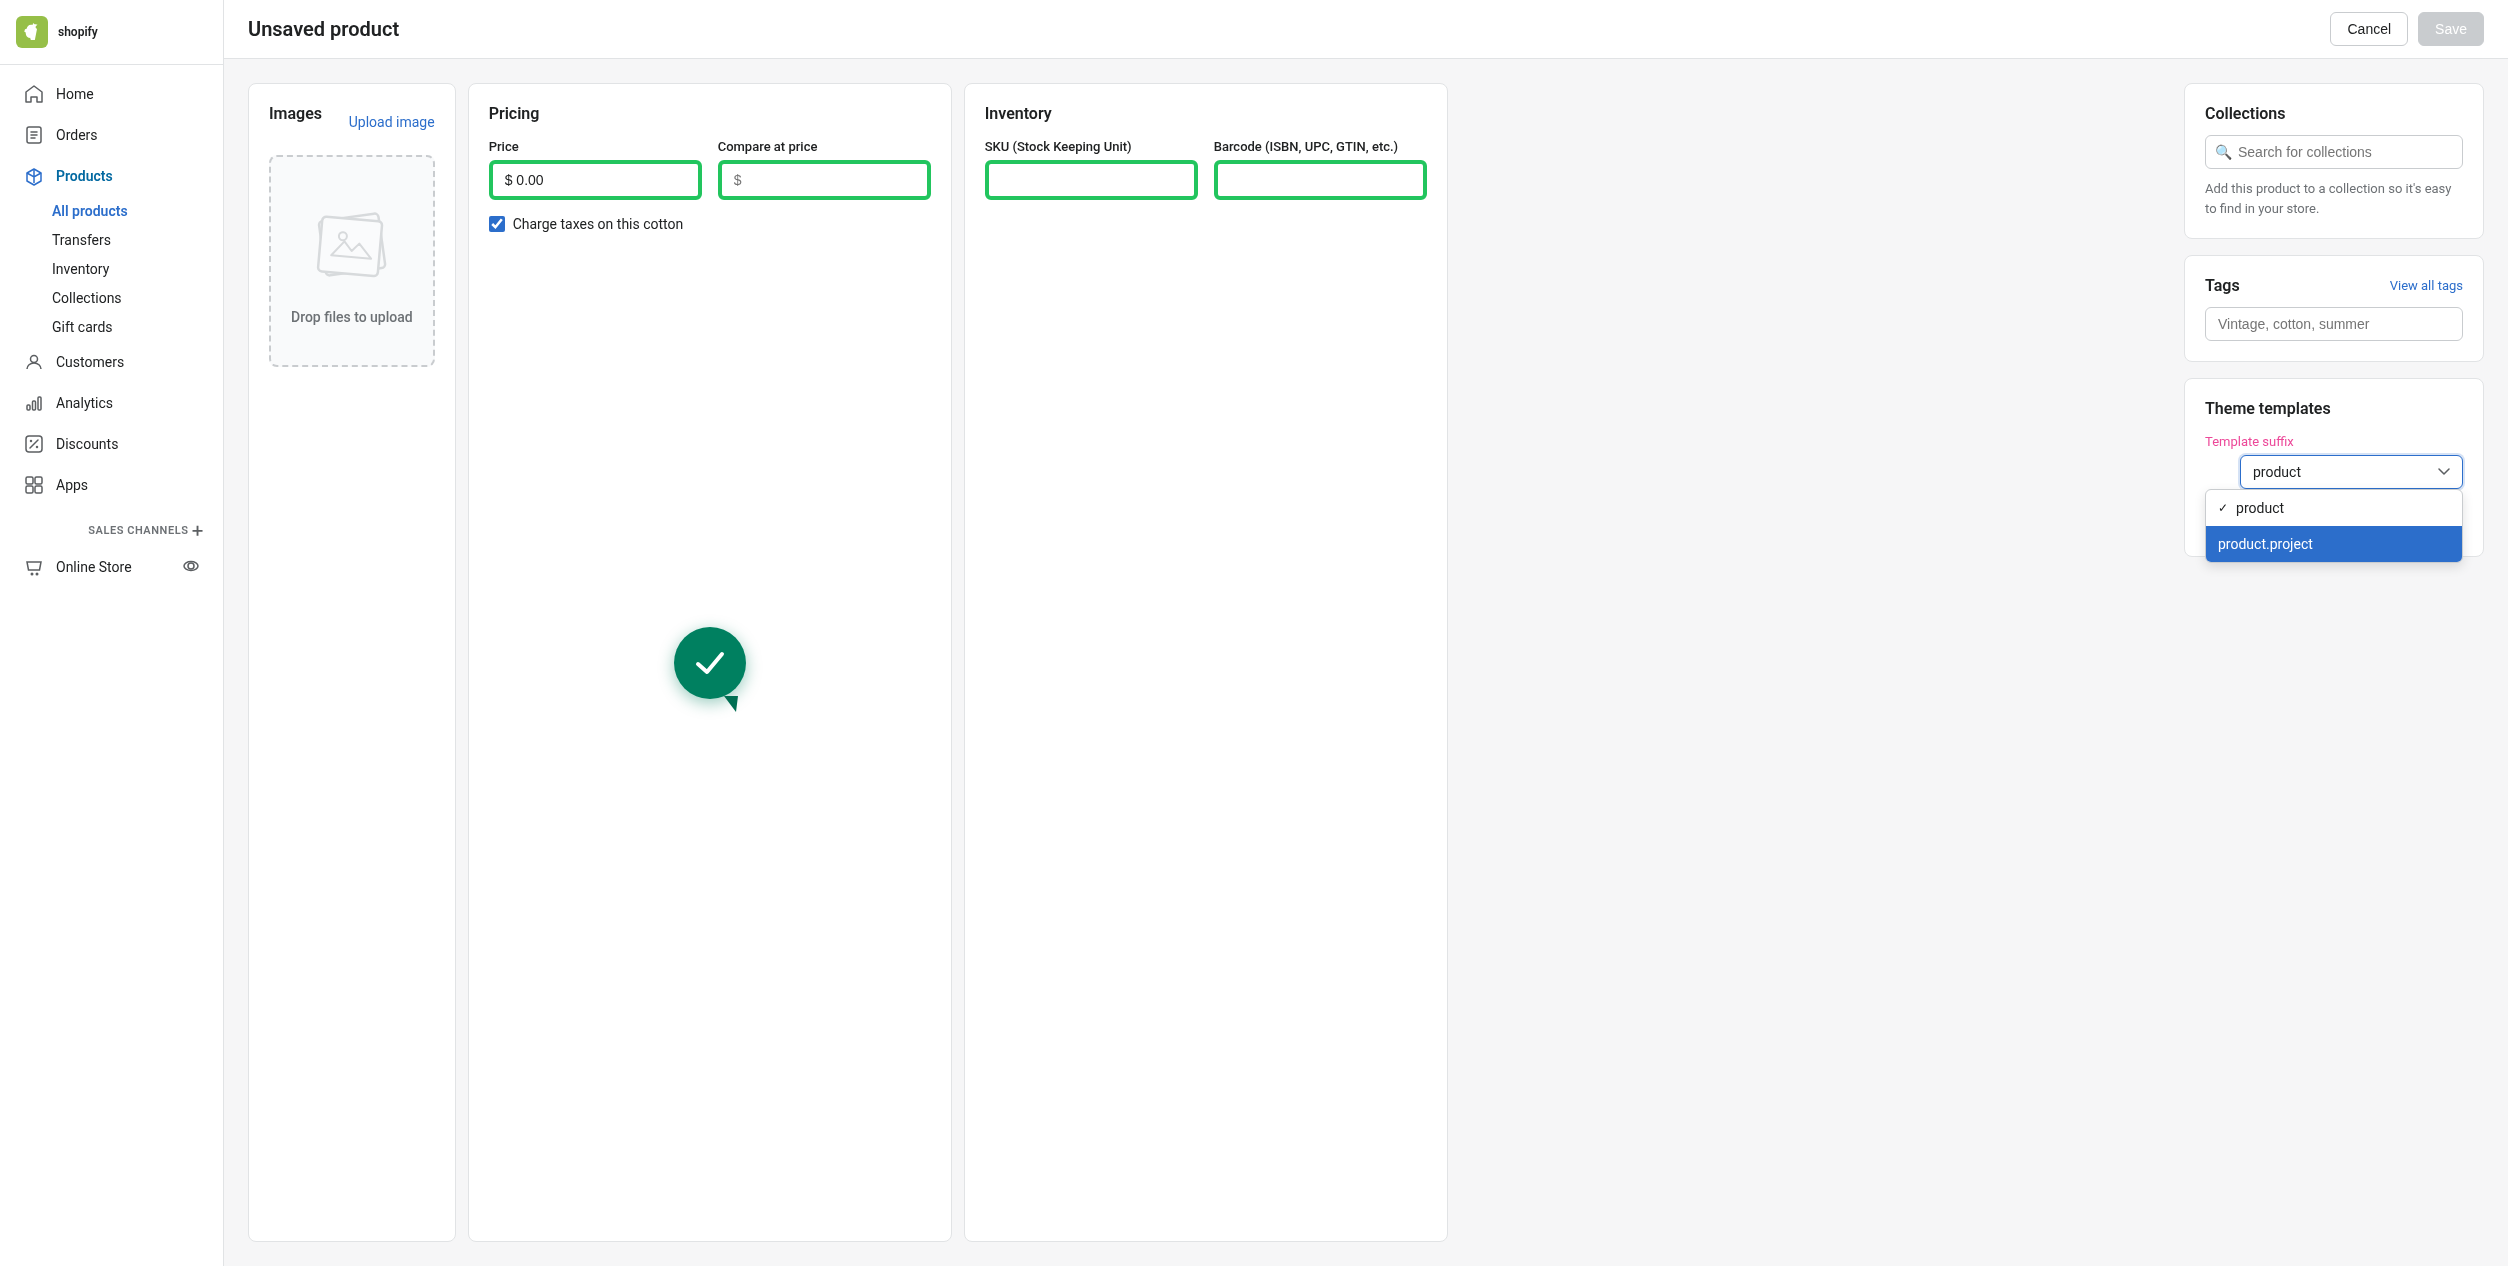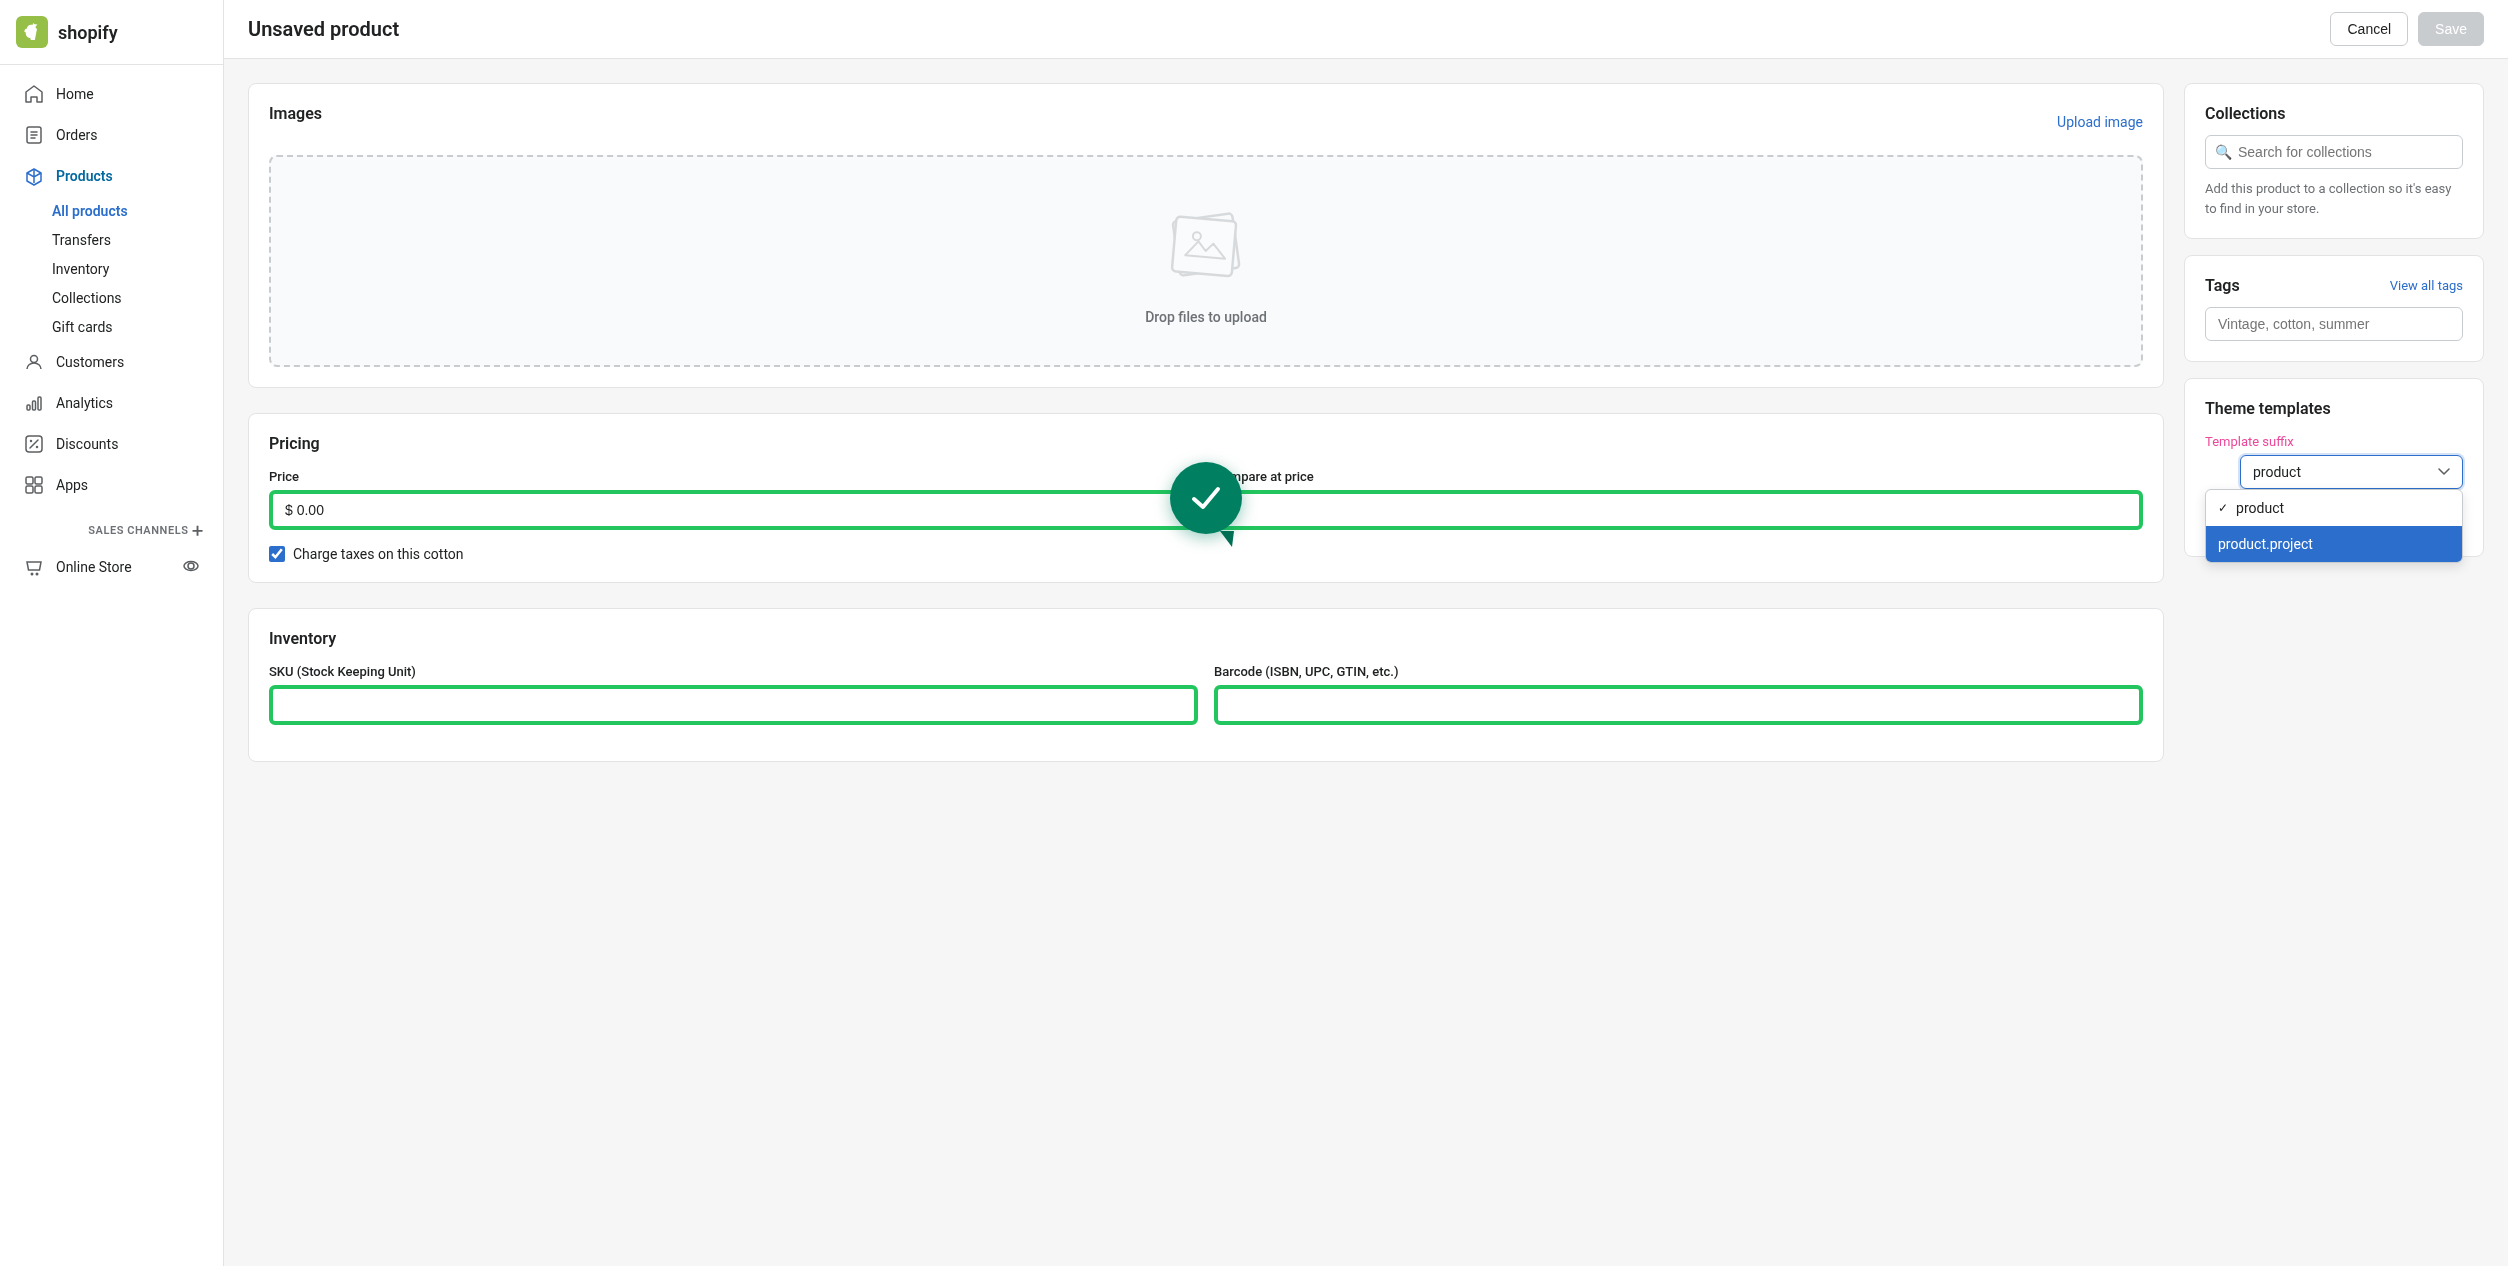--- a/index.html
+++ b/index.html
@@ -5,21 +5,21 @@
     * { box-sizing: border-box; margin: 0; padding: 0; }
     body { font-family: -apple-system, BlinkMacSystemFont, 'Segoe UI', Roboto, sans-serif; background: #f6f6f7; color: #202223; font-size: 14px; }
 
     
     .app-layout { display: flex; height: 100vh; overflow: hidden; }
 
     
     .sidebar { width: 224px; background: #fff; border-right: 1px solid #e1e3e5; display: flex; flex-direction: column; flex-shrink: 0; overflow-y: auto; }
     .sidebar-logo { display: flex; align-items: center; gap: 10px; padding: 16px 16px; border-bottom: 1px solid #e1e3e5; }
     .logo-icon { width: 32px; height: 32px; }
-    .logo-text { font-size: 18px; font-weight: 600; color: #202223; }
+    .logo-text { font-size: 12px; font-weight: 600; color: #202223; }
     .sidebar-nav { padding: 8px 0; flex: 1; }
     .nav-item { display: flex; align-items: center; gap: 12px; padding: 10px 16px; cursor: pointer; color: #202223; font-size: 14px; border-radius: 6px; margin: 1px 8px; text-decoration: none; }
     .nav-item.active { color: #0369a1; font-weight: 600; }
     .nav-item .nav-icon { width: 20px; height: 20px; flex-shrink: 0; display: flex; align-items: center; justify-content: center; color: #5c5f62; }
     .nav-item.active .nav-icon { color: #2c6ecb; }
     .nav-sub { padding-left: 44px; }
     .nav-sub-item { display: block; padding: 6px 16px 6px 0; cursor: pointer; color: #202223; font-size: 14px; border-radius: 6px; margin: 1px 8px; }
     .nav-sub-item.active { color: #2c6ecb; font-weight: 600; }
     .nav-section-label { padding: 12px 16px 4px 16px; font-size: 11px; font-weight: 600; color: #6d7175; text-transform: uppercase; letter-spacing: 0.05em; display: flex; align-items: center; justify-content: flex-end; }
     .nav-section-label .add-icon { color: #5c5f62; cursor: pointer; font-size: 18px; }
@@ -28,21 +28,21 @@
     
     .main { flex: 1; display: flex; flex-direction: column; overflow: hidden; }
     .top-bar { display: flex; align-items: center; justify-content: space-between; padding: 12px 24px; background: #fff; border-bottom: 1px solid #e1e3e5; }
     .page-title { font-size: 20px; font-weight: 600; color: #202223; }
     .top-bar-actions { display: flex; gap: 10px; }
     .btn { padding: 8px 16px; border-radius: 6px; font-size: 14px; font-weight: 400; cursor: pointer; border: 1px solid #c9cccf; background: #fff; color: #202223; }
     .btn-primary { background: #c9cccf; color: #fff; border-color: #c9cccf; }
 
     
     .content-area { flex: 1; overflow-y: auto; padding: 24px; display: flex; gap: 20px; }
-    .main-column { flex: 1; display: flex; flex-direction: column; gap: 25px; }
+    .main-column { flex: 1; display: flex; gap: 12px; }
     .side-column { width: 300px; flex-shrink: 0; display: flex; flex-direction: column; gap: 16px; }
 
     
     .card { background: #fff; border: 1px solid #e1e3e5; border-radius: 8px; padding: 20px; }
     .card-title { font-size: 16px; font-weight: 600; color: #202223; margin-bottom: 16px; }
 
     
     .images-header { display: flex; justify-content: space-between; align-items: center; margin-bottom: 16px; }
     .upload-link { color: #2c6ecb; cursor: pointer; font-size: 14px; text-decoration: none; }
     .drop-zone { border: 2px dashed #c9cccf; border-radius: 8px; padding: 40px 20px; display: flex; flex-direction: column; align-items: center; justify-content: center; gap: 12px; background: #f9fafb; min-height: 180px; }

